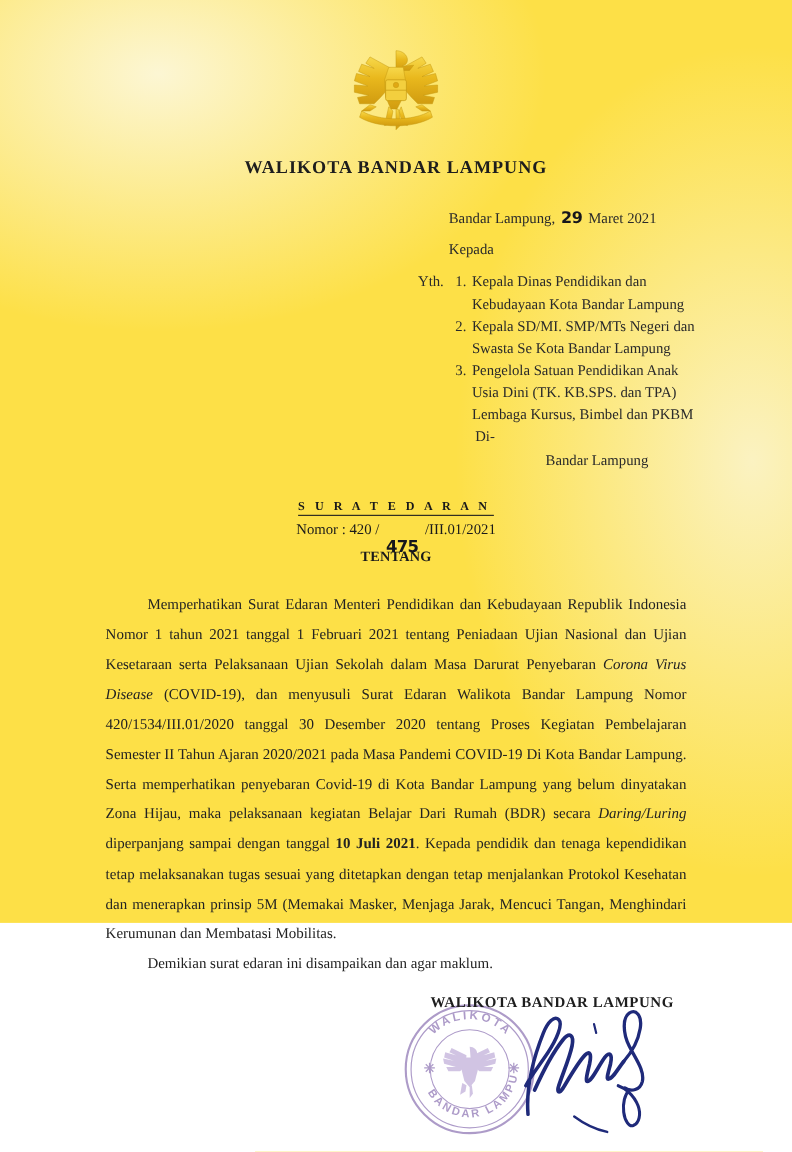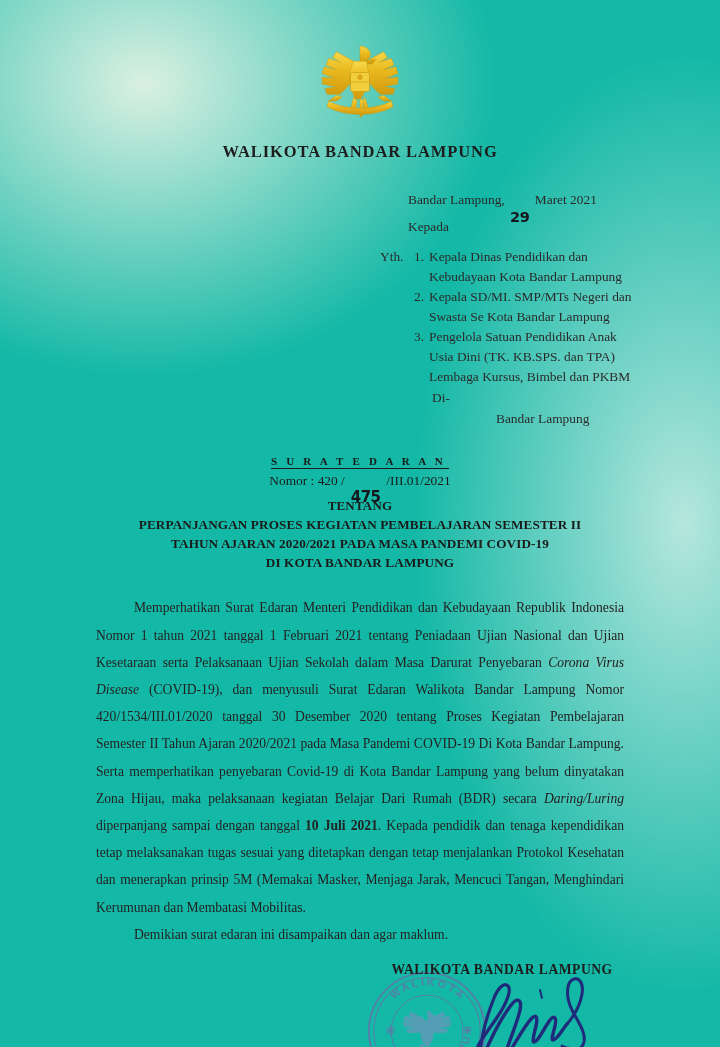--- a/index.html
+++ b/index.html
@@ -13,22 +13,22 @@
     background: #ffffff;
     font-family: "Liberation Serif", "DejaVu Serif", serif;
     color: #1a1a1a;
     position: relative;
     overflow: hidden;
   }
 
   .page {
     position: relative;
     width: 720px;
-    height: 1047px;
-    background: #14b8a6;
+    height: 839px;
+    background: #fde047;
     box-sizing: border-box;
   }
 
   
   .scan-tint {
     position: absolute;
     inset: 0;
     background:
       radial-gradient(ellipse 70% 40% at 20% 8%, rgba(252,250,236,0.85), rgba(255,255,255,0) 70%),
       radial-gradient(ellipse 50% 60% at 95% 50%, rgba(250,250,245,0.7), rgba(255,255,255,0) 75%);
@@ -76,21 +76,21 @@
     white-space: nowrap;
   }
   .hand {
     font-family: "DejaVu Sans", sans-serif;
     font-weight: bold;
     font-size: 14.5px;
     color: #16161c;
     letter-spacing: -0.4px;
     padding: 0 2px;
     position: relative;
-    top: 18px;
+    top: 0;
   }
   .addr-kepada {
     margin-top: 7px;
   }
 
   .yth-row {
     display: flex;
     margin-top: 9px;
     margin-left: -28px;
   }
@@ -327,25 +327,20 @@
     <div class="title-block">
       <div class="surat-edaran">S U R A T   E D A R A N</div>
       <div class="nomor-line">
         <span>Nomor : 420 /</span>
         <span class="nomor-hand">475</span>
         <span>/III.01/2021</span>
       </div>
     </div>
 
     <div class="tentang">TENTANG</div>
-    <div class="subject">
-      <div>PERPANJANGAN PROSES KEGIATAN PEMBELAJARAN SEMESTER II</div>
-      <div>TAHUN AJARAN 2020/2021 PADA MASA PANDEMI COVID-19</div>
-      <div>DI KOTA BANDAR LAMPUNG</div>
-    </div>
 
     <div class="body-text">
       <p class="indent"><span>Memperhatikan Surat Edaran Menteri Pendidikan dan Kebudayaan Republik Indonesia Nomor 1 tahun 2021 tanggal 1 Februari 2021 tentang Peniadaan Ujian Nasional dan Ujian Kesetaraan serta Pelaksanaan Ujian Sekolah dalam Masa Darurat Penyebaran </span><span class="it">Corona Virus Disease</span><span> (COVID-19), dan menyusuli Surat Edaran Walikota Bandar Lampung Nomor 420/1534/III.01/2020 tanggal 30 Desember 2020 tentang Proses Kegiatan Pembelajaran Semester II Tahun Ajaran 2020/2021 pada Masa Pandemi COVID-19 Di Kota Bandar Lampung. Serta memperhatikan penyebaran Covid-19 di Kota Bandar Lampung yang belum dinyatakan Zona Hijau, maka pelaksanaan kegiatan Belajar Dari Rumah (BDR) secara </span><span class="it">Daring/Luring</span><span> diperpanjang sampai dengan tanggal </span><span class="bd">10 Juli 2021</span><span>. Kepada pendidik dan tenaga kependidikan tetap melaksanakan tugas sesuai yang ditetapkan dengan tetap menjalankan Protokol Kesehatan dan menerapkan prinsip 5M (Memakai Masker, Menjaga Jarak, Mencuci Tangan, Menghindari Kerumunan dan Membatasi Mobilitas.</span></p>
 
       <p class="indent closing">Demikian surat edaran ini disampaikan dan agar maklum.</p>
     </div>
 
     <div class="sign-area">
       <div class="sign-inner">
 

